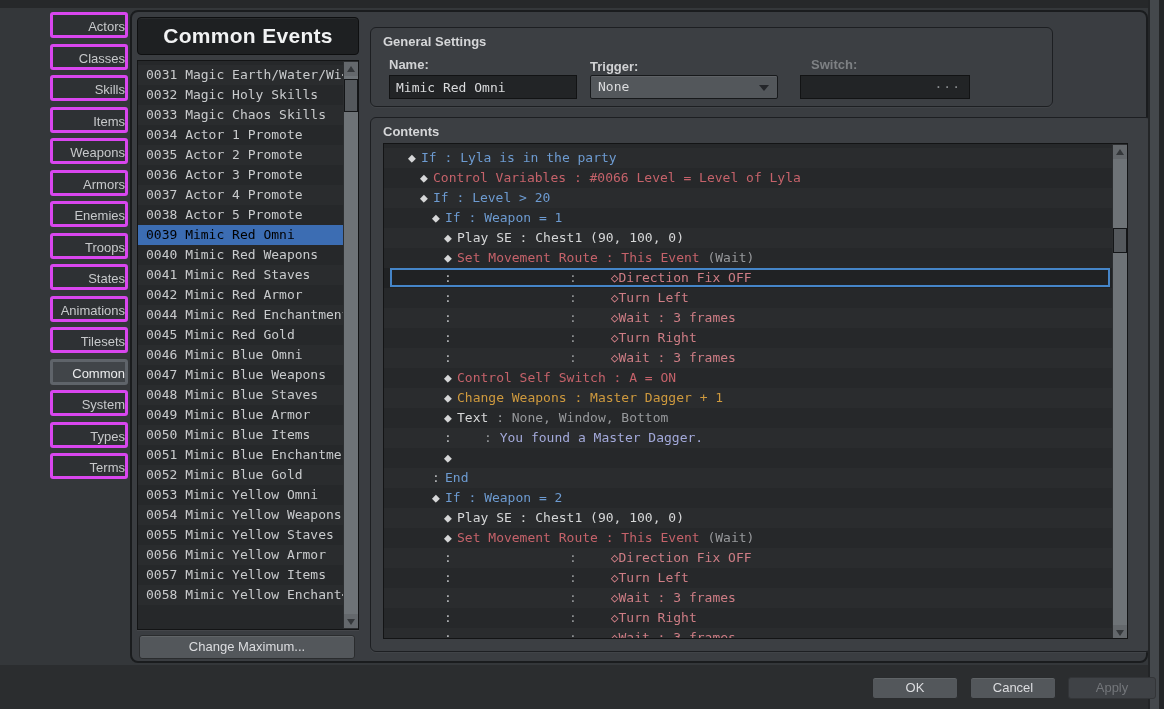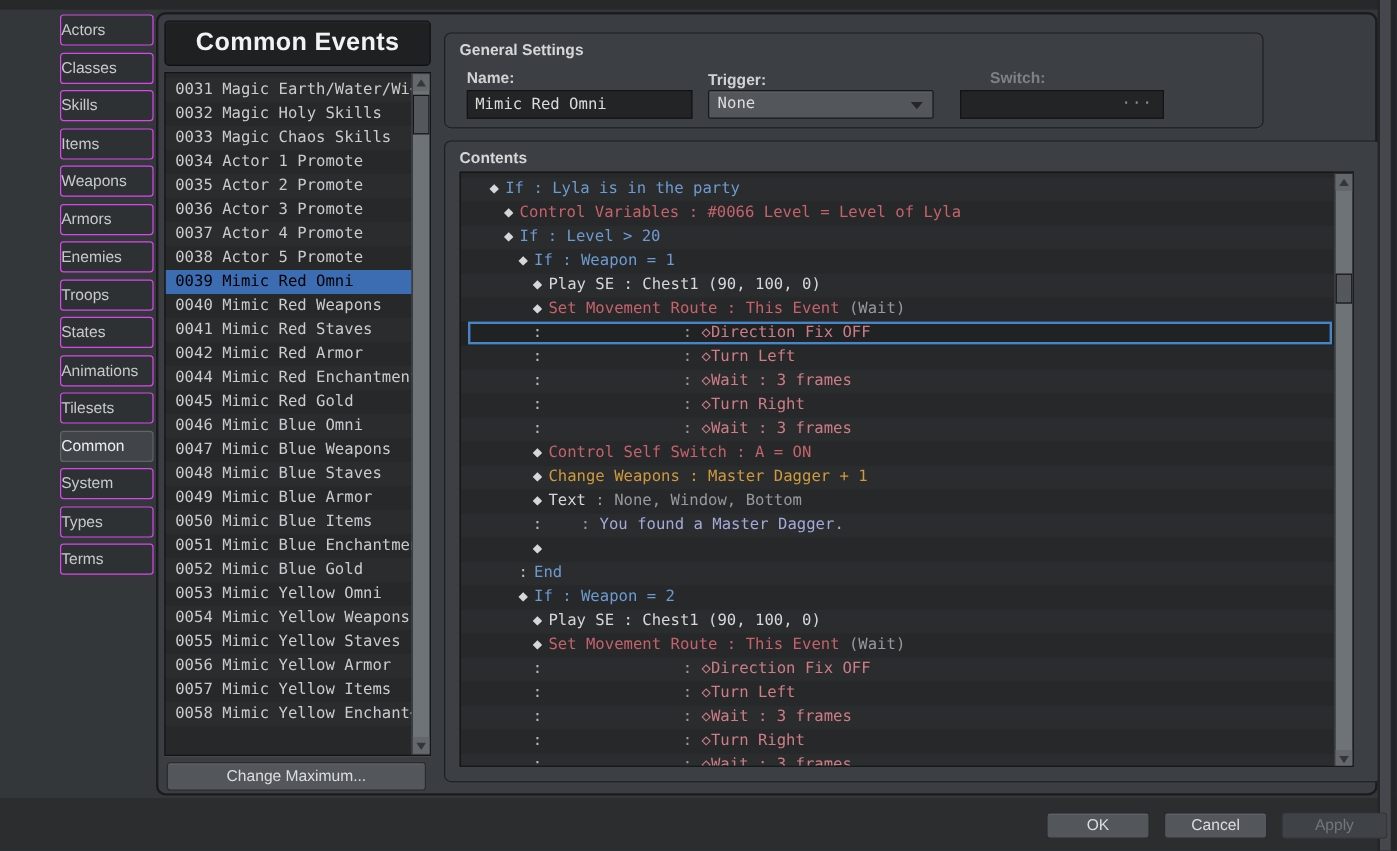--- a/index.html
+++ b/index.html
@@ -13,22 +13,22 @@
 
   
   .strip-top    { position:absolute; left:0; top:0; width:1164px; height:8px; background:#26282a; }
   .strip-bottom { position:absolute; left:0; top:665px; width:1164px; height:44px; background:#2b2d2f; }
   .strip-right  { position:absolute; left:1148px; top:0; width:16px; height:709px; background:#232527; }
   .strip-right-bar { position:absolute; left:1150px; top:0; width:9px; height:709px; background:#44484c; }
 
   
   .sidebar { position:absolute; left:10px; top:12px; width:118px; display:flex; flex-direction:column; gap:5.5px; }
   .tab {
-    height:26px; line-height:24px; text-align:left;
-    background:#2e3134; border:1px solid #d946ef; border-radius:3px;
+    height:26px; line-height:24px; text-align:right;
+    background:#2e3134; border:3px solid #d946ef; border-radius:3px;
     color:#c7c9cb; font-size:13px; cursor:default;margin-left:40px;
   }
   .tab.sel { background:#414549; border-color:#5f646a; color:#ecedee; }
 
   
   .panel {
     position:absolute; left:130px; top:10px; width:1018px; height:653px;
     background:#3a3d41; border:2px solid #1a1c1e; border-radius:8px;
   }
 
@@ -130,21 +130,21 @@
   .crow.csel::before {
     content:""; position:absolute; left:6px; right:2px; top:0; bottom:1px;
     border:2px solid var(--sel-border); pointer-events:none;
   }
   .bullet { position:absolute; top:0; }
   .b-diamond { color:#d6d7d8; }
   .b-colon   { color:#b9bbbd; }
   .ctext { position:absolute; top:0; }
   .c-blue  { color:var(--cmd-blue); }
   .c-red   { color:var(--cmd-red); }
-  .c-pink  { color:var(--cmd-pink); }
+  .c-pink  { color:var(--cmd-pink);margin-left:26px; }
   .c-white { color:var(--cmd-white); }
   .c-dim   { color:var(--cmd-dim); }
   .c-gold  { color:var(--cmd-gold); }
   .c-lav   { color:var(--cmd-lav); }
 </style>
 </head>
 <body>
 
 <div class="strip-top"></div>
 <div class="strip-bottom"></div>
@@ -214,21 +214,21 @@
 
   <div class="group" id="group-general">
     <div class="group-label">General Settings</div>
     <div class="field-label" style="left:18px; top:29px;">Name:</div>
     <input class="text-input" style="left: 18px; top: 47px; width: 188px;" value="Mimic Red Omni">
     <div class="field-label" style="left:219px; top:31px;">Trigger:</div>
     <div class="dropdown" style="left:219px; top:47px; width:188px;">
       <span>None</span>
       <span class="dd-arrow"></span>
     </div>
-    <div class="field-label disabled" style="left:454px; top:29px;">Switch:</div>
+    <div class="field-label disabled" style="left:440px; top:29px;">Switch:</div>
     <div class="text-input switch-field" style="left:429px; top:47px; width:170px;">
       <span></span>
       <span class="switch-dots">···</span>
     </div>
   </div>
 
   <div class="group" id="group-contents">
     <div class="group-label">Contents</div>
     <div class="contents-list">
       <div class="contents-rows">

